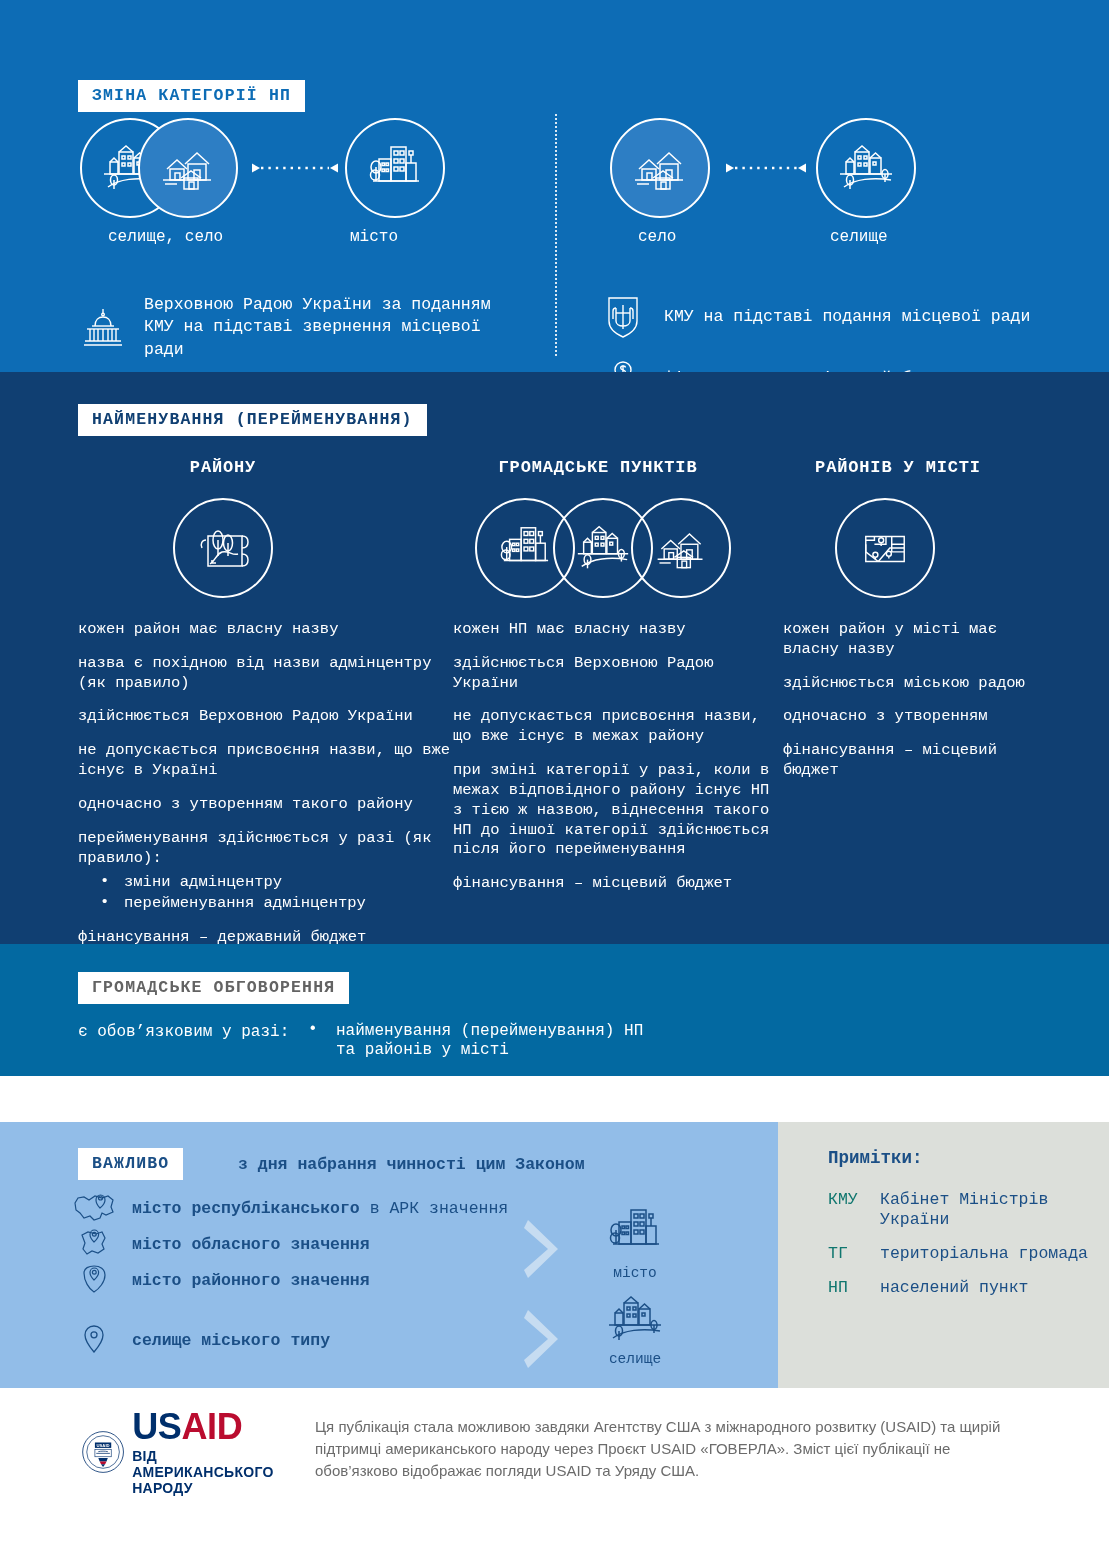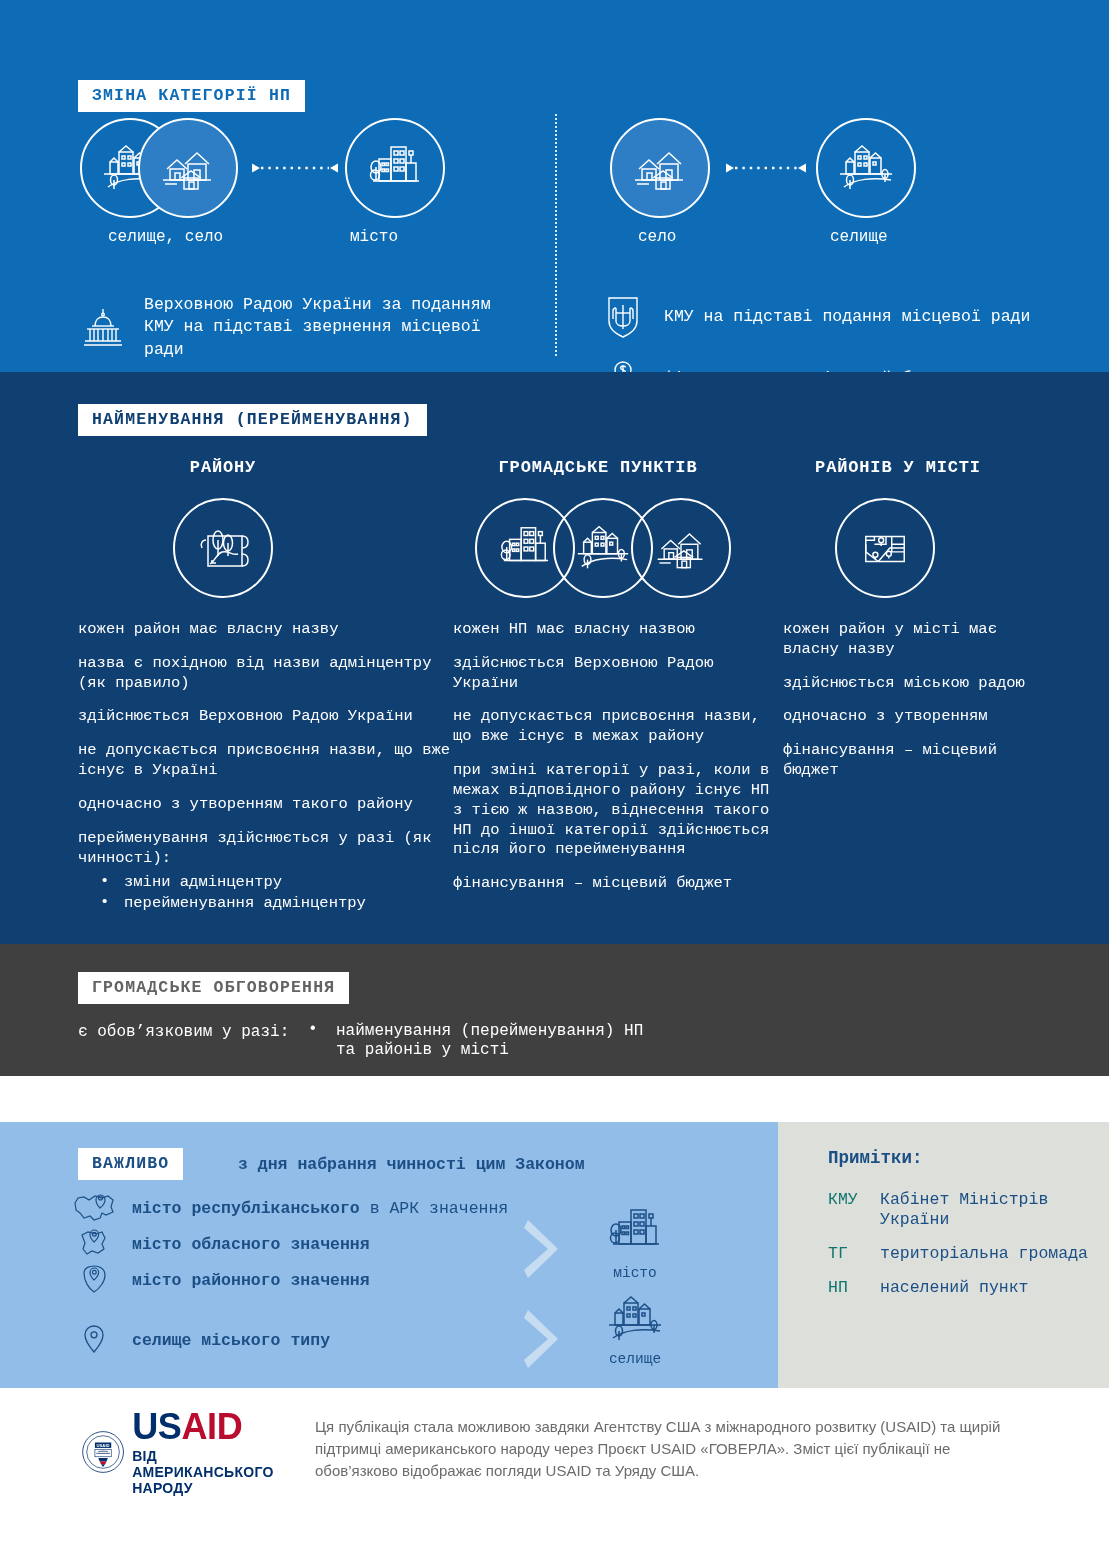--- a/index.html
+++ b/index.html
@@ -93,21 +93,21 @@
   .s2-body ul { list-style: none; margin: -10px 0 14px 0; }
   .s2-body ul li {
     color: #ffffff; font-size: 15.5px; line-height: 1.35;
     padding-left: 46px; position: relative;
   }
   .s2-body ul li:before {
     content: "\2022"; position: absolute; left: 22px; top: -1px;
   }
 
   
-  #sec3 { top: 944px; height: 132px; background: #404040; }
+  #sec3 { top: 944px; height: 132px; background: #0369a1; }
   #sec3-chip { position: absolute; left: 78px; top: 28px; }
   .s3-row { position: absolute; left: 78px; top: 78px; width: 960px; display: flex; }
   .s3-lead { color:#ffffff; font-size: 16px; width: 230px; padding-top: 1px; }
   .s3-list { list-style: none; }
   .s3-list li {
     color: #ffffff; font-size: 16px; line-height: 1.2;
     position: relative; padding-left: 28px; margin-bottom: 12px;
   }
   .s3-list li:before { content: "\2022"; position: absolute; left: 0; top: -2px; }
   #s3-listA { width: 360px; }
@@ -385,25 +385,26 @@
               <path d="M8 26 C6 22 8 18 12 18"></path>
             </svg>
           </div>
         </div>
         <div class="s2-body">
           <p>кожен район має власну назву</p>
           <p>назва є похідною від назви адмінцентру (як правило)</p>
           <p>здійснюється Верховною Радою України</p>
           <p>не допускається присвоєння назви, що вже існує в Україні</p>
           <p>одночасно з утворенням такого району</p>
-          <p>перейменування здійснюється у разі (як чинності):</p>
+          <p>перейменування здійснюється у разі (як правило):</p>
           <ul>
             <li>зміни адмінцентру</li>
             <li>перейменування адмінцентру</li>
           </ul>
+          <p>фінансування – державний бюджет</p>
         </div>
       </div>
 
       <div class="s2-col" id="s2c2">
         <div class="s2-title">ГРОМАДСЬКЕ ПУНКТІВ</div>
         <div class="s2-iconwrap">
           <div class="circ" style="left:22px">
             <svg width="58" height="52" viewBox="0 0 60 54" fill="none" stroke="#ffffff" stroke-width="1.5">
               <rect x="26" y="6" width="15" height="34"></rect>
                 <rect x="29" y="10" width="4" height="4"></rect>
@@ -457,21 +458,21 @@
                 <rect x="18" y="29" width="5" height="7"></rect>
               <path d="M24 34 L34 27 L44 34"></path>
                 <rect x="27" y="34" width="14" height="11"></rect>
                 <rect x="32" y="38" width="5" height="7"></rect>
               <path d="M6 36 H54"></path>
                 <path d="M8 40 H20"></path>
             </svg>
           </div>
         </div>
         <div class="s2-body">
-          <p>кожен НП має власну назвою</p>
+          <p>кожен НП має власну назву</p>
           <p>здійснюється Верховною Радою України</p>
           <p>не допускається присвоєння назви, що вже існує в межах району</p>
           <p>при зміні категорії у разі, коли в межах відповідного району існує НП з тією ж назвою, віднесення такого НП до іншої категорії здійснюється після його перейменування</p>
           <p>фінансування – місцевий бюджет</p>
         </div>
       </div>
 
       <div class="s2-col" id="s2c3">
         <div class="s2-title">РАЙОНІВ У МІСТІ</div>
         <div class="s2-iconwrap">

